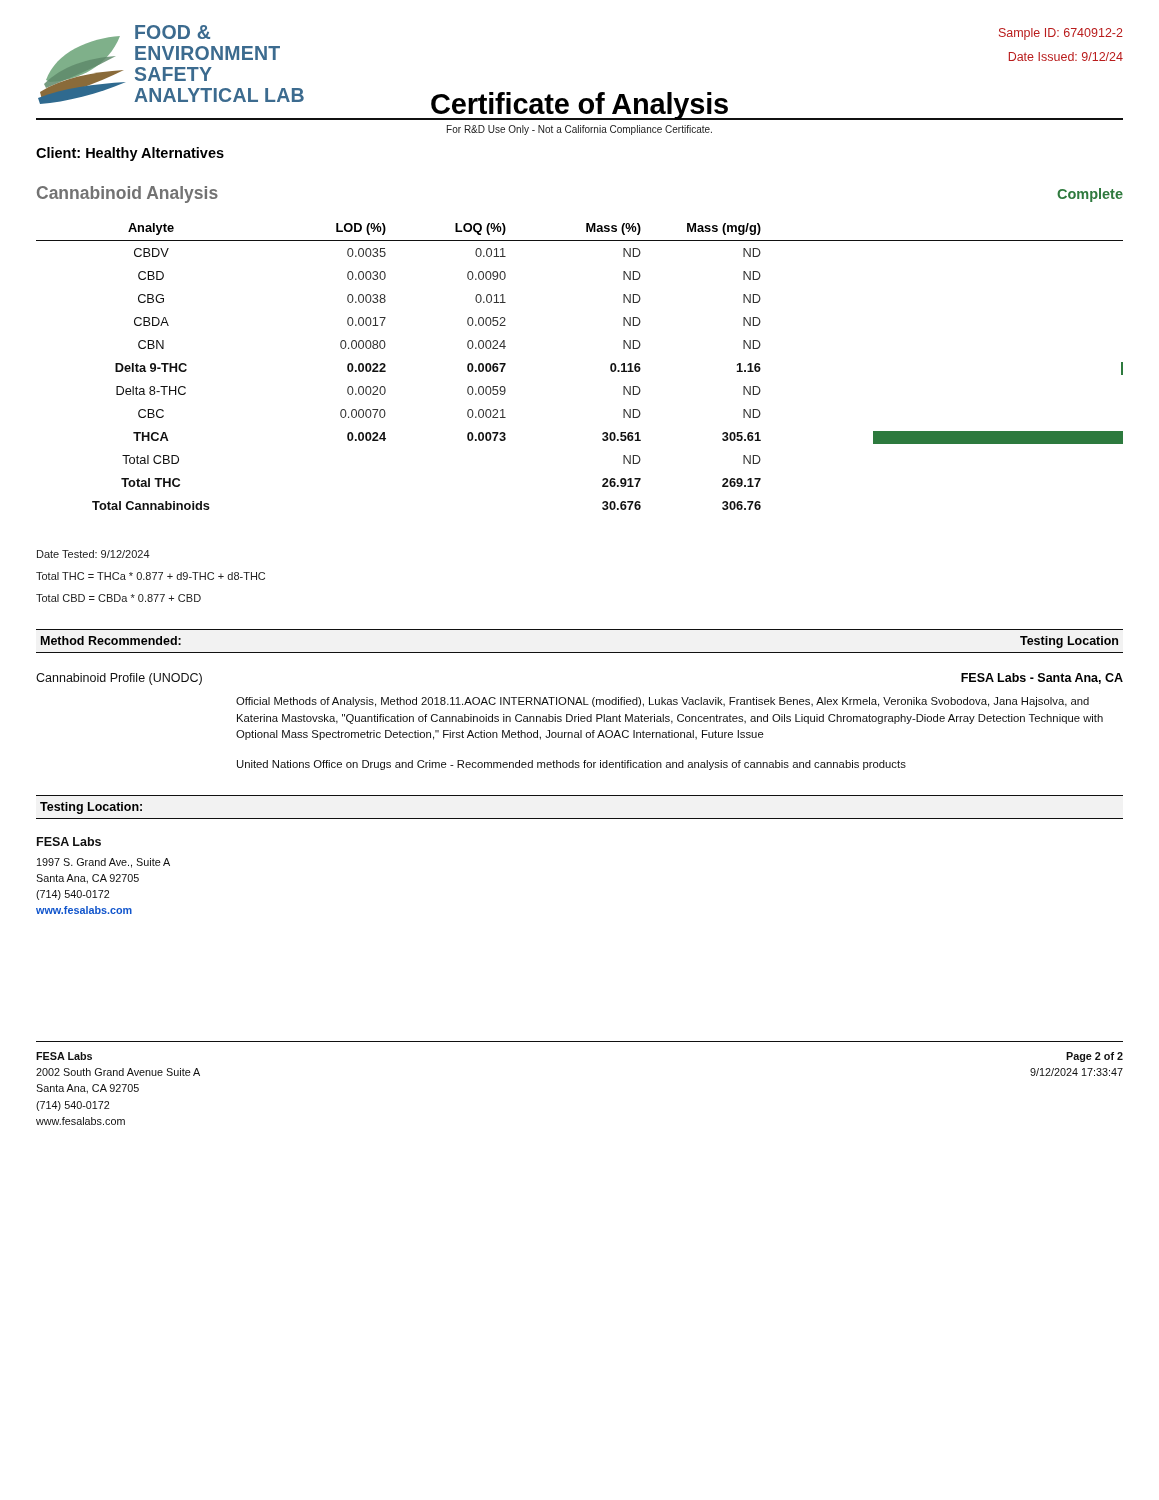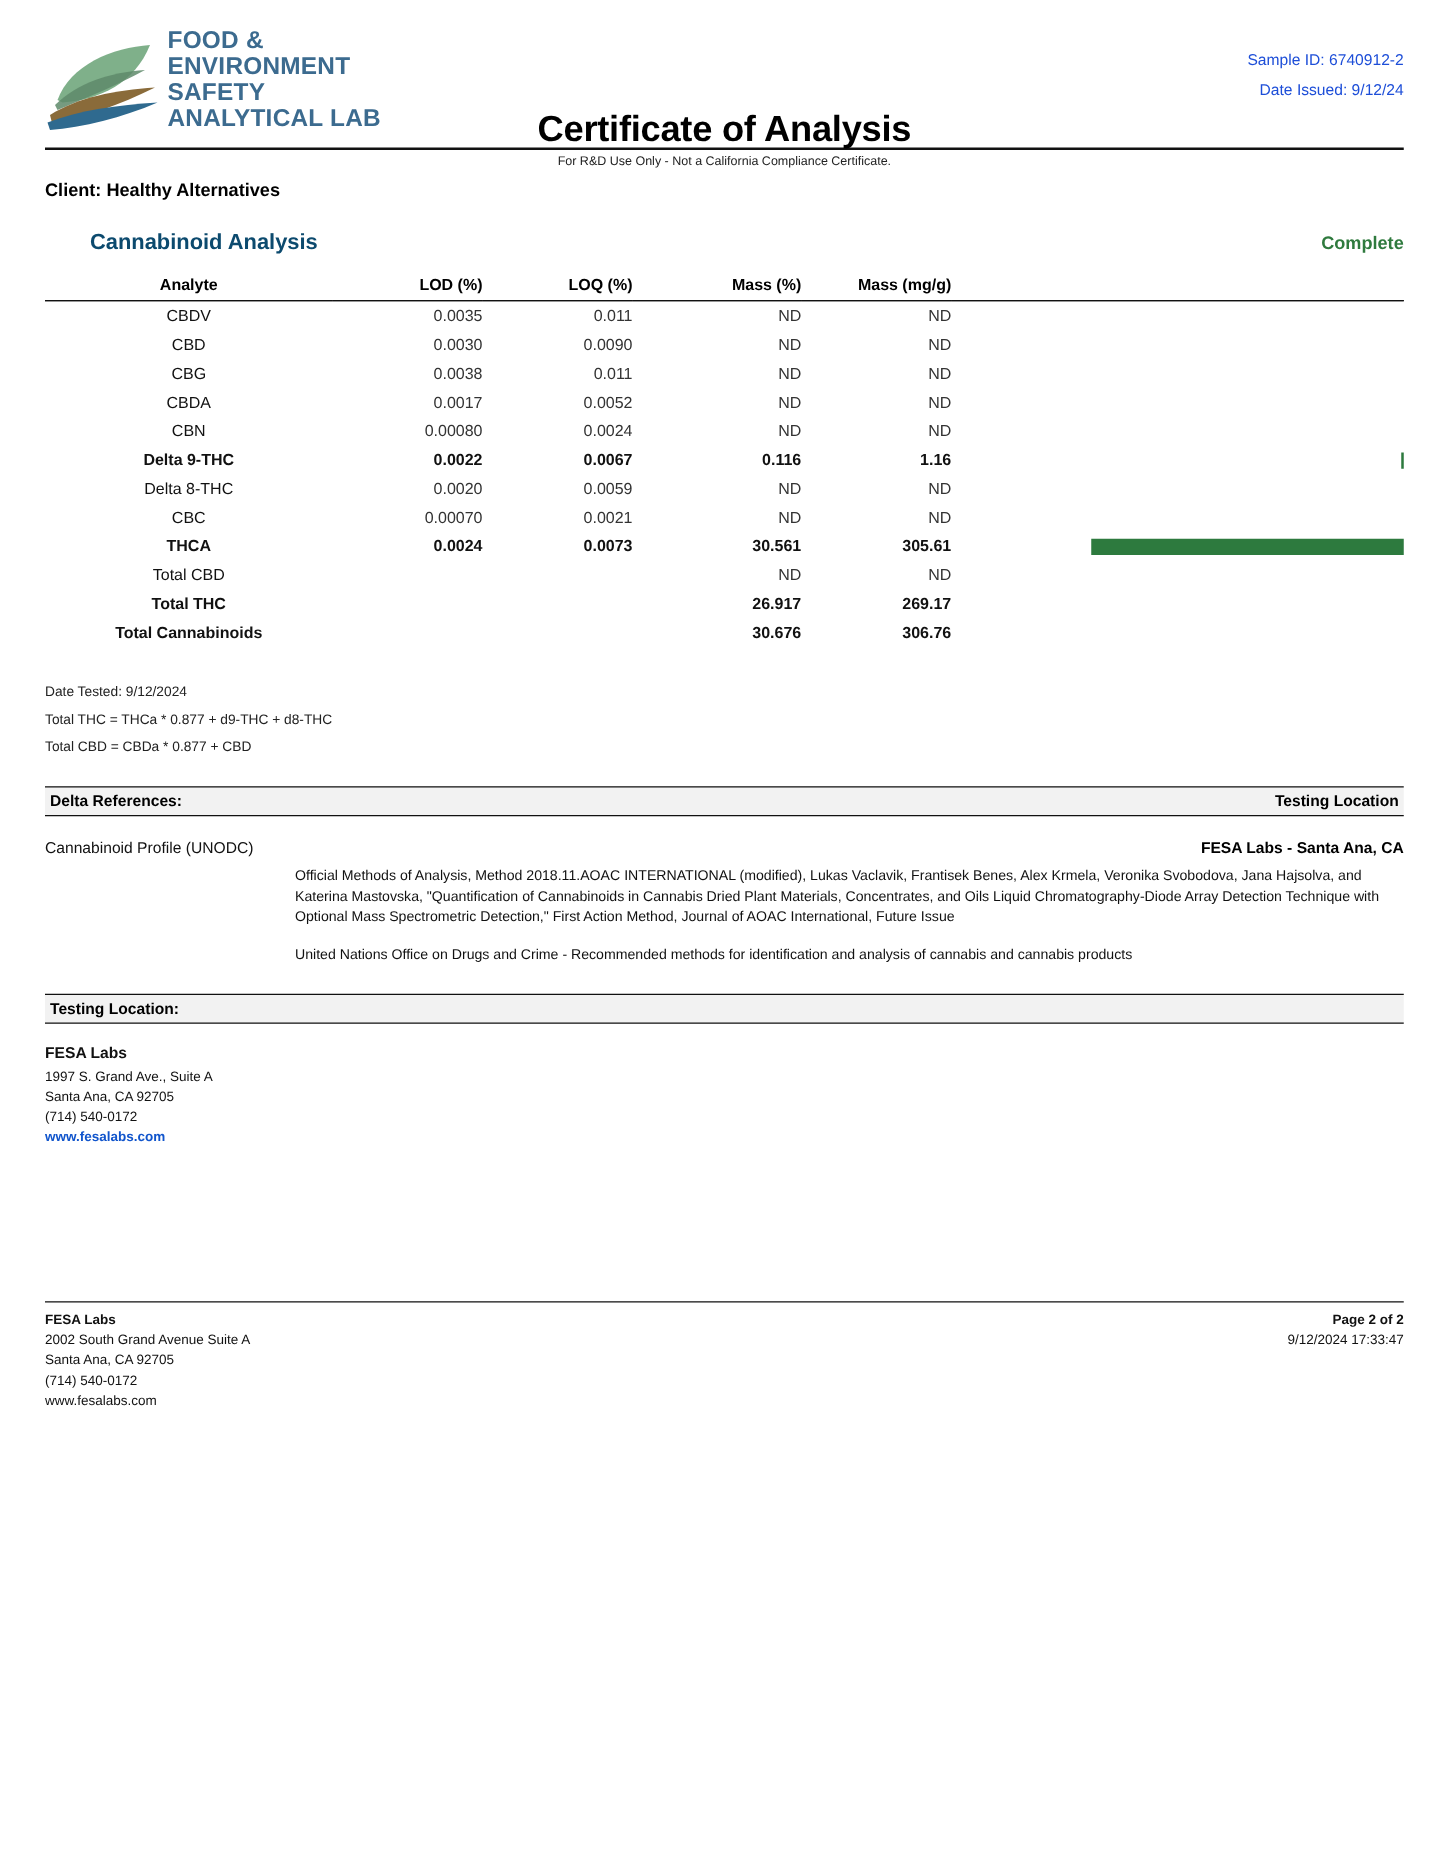--- a/index.html
+++ b/index.html
@@ -47,25 +47,25 @@
 
   .coa-title {
     text-align: center;
     font-size: 29px;
     font-weight: bold;
     letter-spacing: -0.2px;
     padding-top: 70px;
   }
   .sample-meta {
     position: absolute;
-    right: 0; top: 37px;
+    right: 0; top: 22px;
     text-align: right;
     font-size: 12.5px;
     line-height: 1.9;
-    color: #1d4ed8;
+    color: #b91c1c;
   }
   .rule-thick {
     border-top: 2px solid #111;
     margin-top: 6px;
   }
   .disclaimer {
     text-align: center;
     font-size: 10px;
     color: #222;
     padding: 4px 0 0 0;
@@ -80,22 +80,21 @@
   
   .section-head {
     display: flex;
     align-items: baseline;
     justify-content: space-between;
     margin-top: 22px;
   }
   .section-title {
     font-size: 17.5px;
     font-weight: bold;
-    color: #0c4a6e;
-    margin-left: 36px;
+    color: #737373;
   }
   .section-status {
     font-size: 14.5px;
     font-weight: bold;
     color: #2f7a3e;
   }
 
   
   table.analytes {
     width: 100%;
@@ -379,21 +378,21 @@
       </tbody>
   </table>
 
   <div class="notes">
     <div>Date Tested: 9/12/2024</div>
     <div>Total THC = THCa * 0.877 + d9-THC + d8-THC</div>
     <div>Total CBD = CBDa * 0.877 + CBD</div>
   </div>
 
   <div class="band">
-    <span>Delta References:</span>
+    <span>Method Recommended:</span>
     <span>Testing Location</span>
   </div>
 
   <div class="method-body">
     <div class="method-row">
       <span class="method-name">Cannabinoid Profile (UNODC)</span>
       <span class="method-lab">FESA Labs - Santa Ana, CA</span>
     </div>
     <div class="method-detail">
       <p>Official Methods of Analysis, Method 2018.11.AOAC INTERNATIONAL (modified), Lukas Vaclavik, Frantisek Benes, Alex Krmela, Veronika Svobodova, Jana Hajsolva, and Katerina Mastovska, "Quantification of Cannabinoids in Cannabis Dried Plant Materials, Concentrates, and Oils Liquid Chromatography-Diode Array Detection Technique with Optional Mass Spectrometric Detection," First Action Method, Journal of AOAC International, Future Issue</p>

